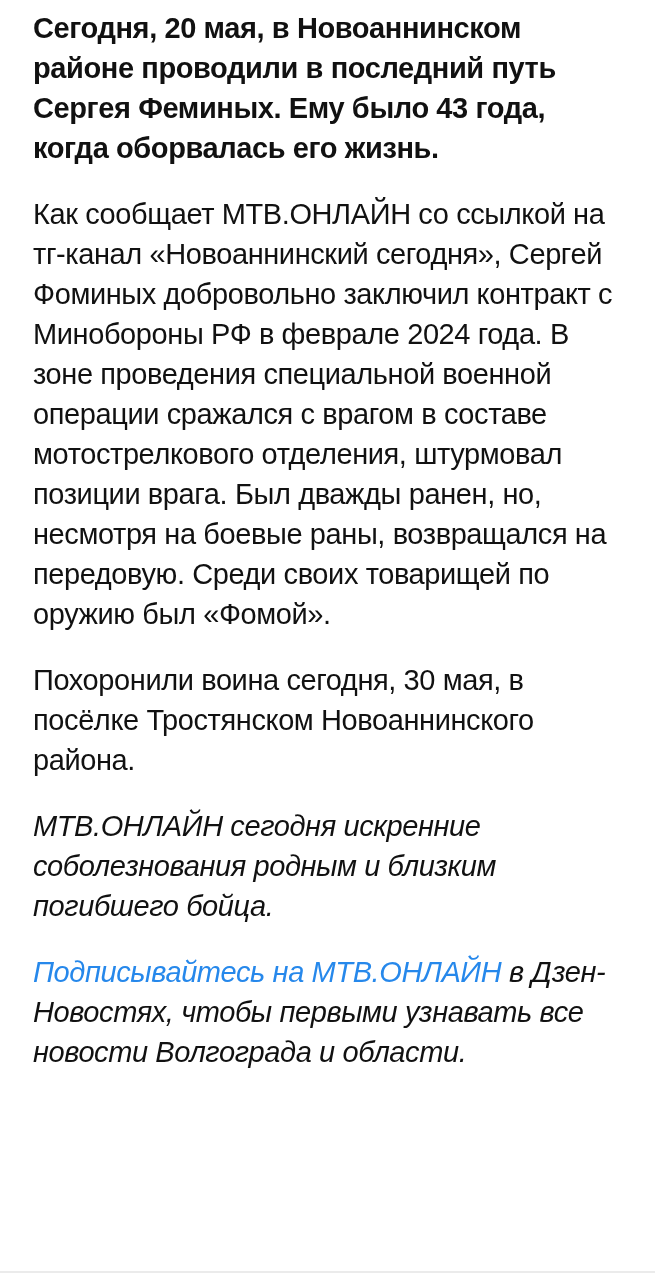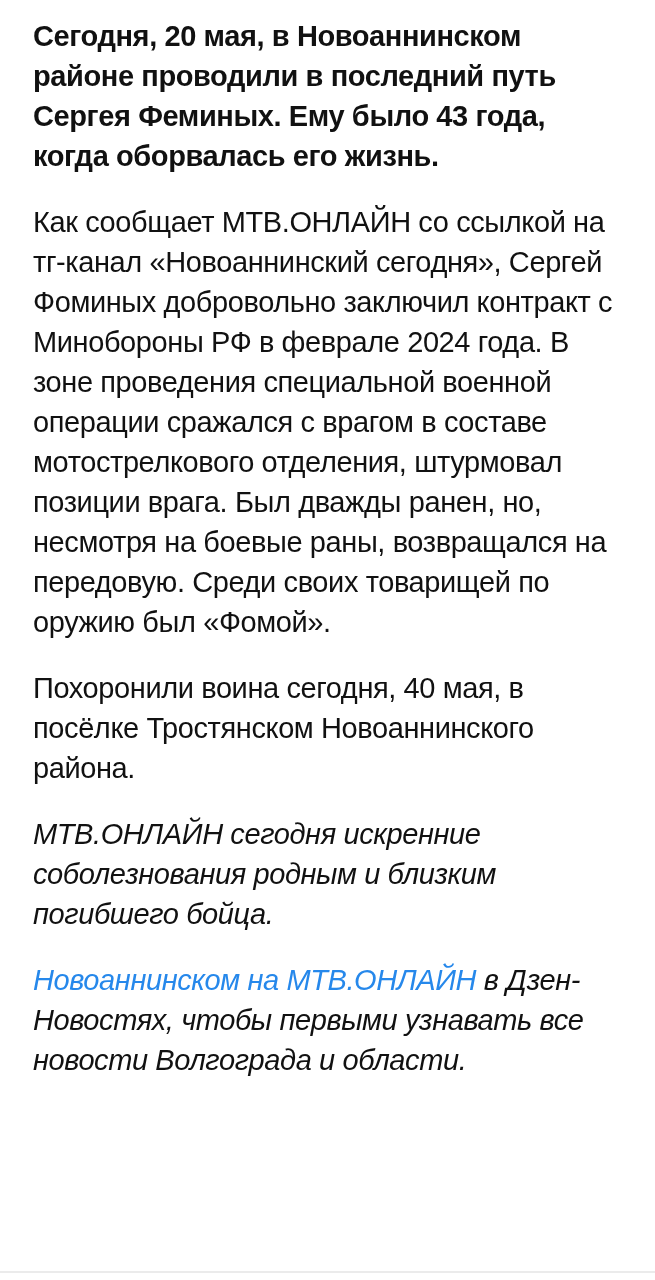--- a/index.html
+++ b/index.html
@@ -9,21 +9,21 @@
     }
     body {
       width: 655px;
       height: 1280px;
       position: relative;
       overflow: hidden;
       font-family: "Liberation Sans", sans-serif;
     }
     .article {
       box-sizing: border-box;
-      padding: 16px 30px 0 33px;
+      padding: 8px 30px 0 33px;
       color: var(--text-color, #111111);
       font-size: 29px;
       line-height: 40px;
       letter-spacing: -0.4px;
     }
     .article p {
       margin: 0 0 26px 0;
     }
     .lead {
       font-weight: 700;
@@ -48,22 +48,22 @@
   </style>
 </head>
 <body style="background: rgb(255, 255, 255);">
 
 <article class="article">
   <p class="lead">Сегодня, 20 мая, в Новоаннинском районе проводили в последний путь Сергея Феминых. Ему было 43 года, когда оборвалась его жизнь.</p>
 
   <p>Как сообщает МТВ.ОНЛАЙН со ссылкой на тг-канал «Новоаннинский сегодня», Сергей Фоминых добровольно заключил контракт с Минобороны РФ в феврале 2024 года. В зоне проведения специальной военной операции сражался с врагом в составе мотострелкового отделения, штурмовал позиции врага. Был дважды ранен, но, несмотря на боевые раны, возвращался на передовую. Среди своих товарищей по оружию был «Фомой».</p>
 
 
-  <p>Похоронили воина сегодня, 40 мая, в посёлке Тростянском Новоаннинского района.</p>
+  <p>Похоронили воина сегодня, 30 мая, в посёлке Тростянском Новоаннинского района.</p>
 
   <p class="italic">МТВ.ОНЛАЙН сегодня искренние соболезнования родным и близким погибшего бойца.</p>
 
   <p class="italic">
-    <a class="subscribe-link">Новоаннинском на МТВ.ОНЛАЙН</a><span> в Дзен-Новостях, чтобы первыми узнавать все новости Волгограда и области.</span>
+    <a class="subscribe-link">Подписывайтесь на МТВ.ОНЛАЙН</a><span> в Дзен-Новостях, чтобы первыми узнавать все новости Волгограда и области.</span>
   </p>
 </article>
 
 <div class="bottom-divider"></div>
 
 </body></html>

